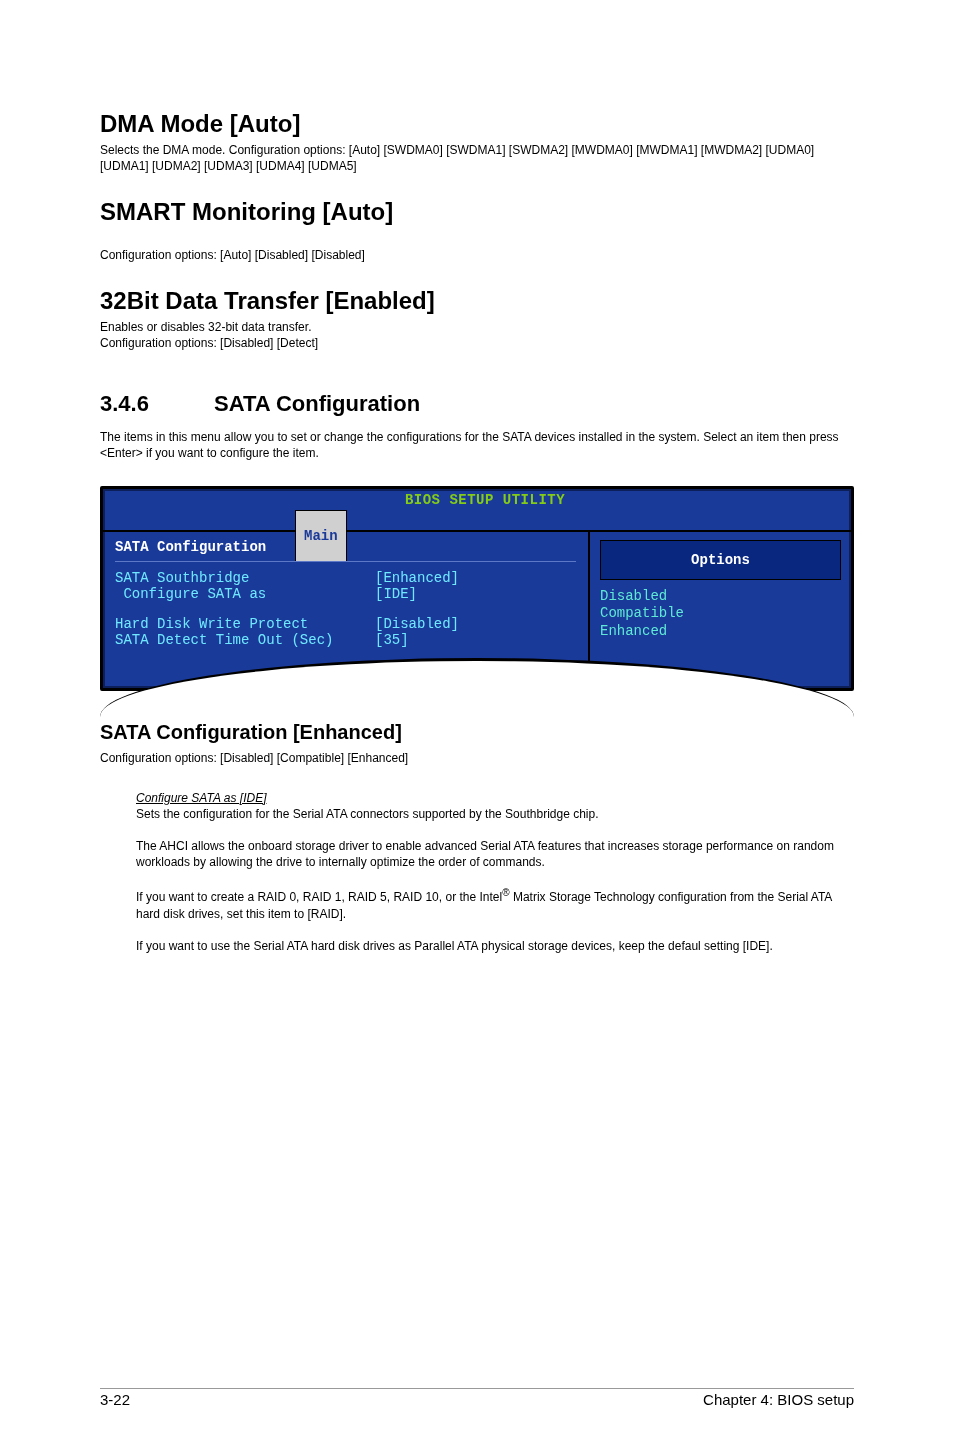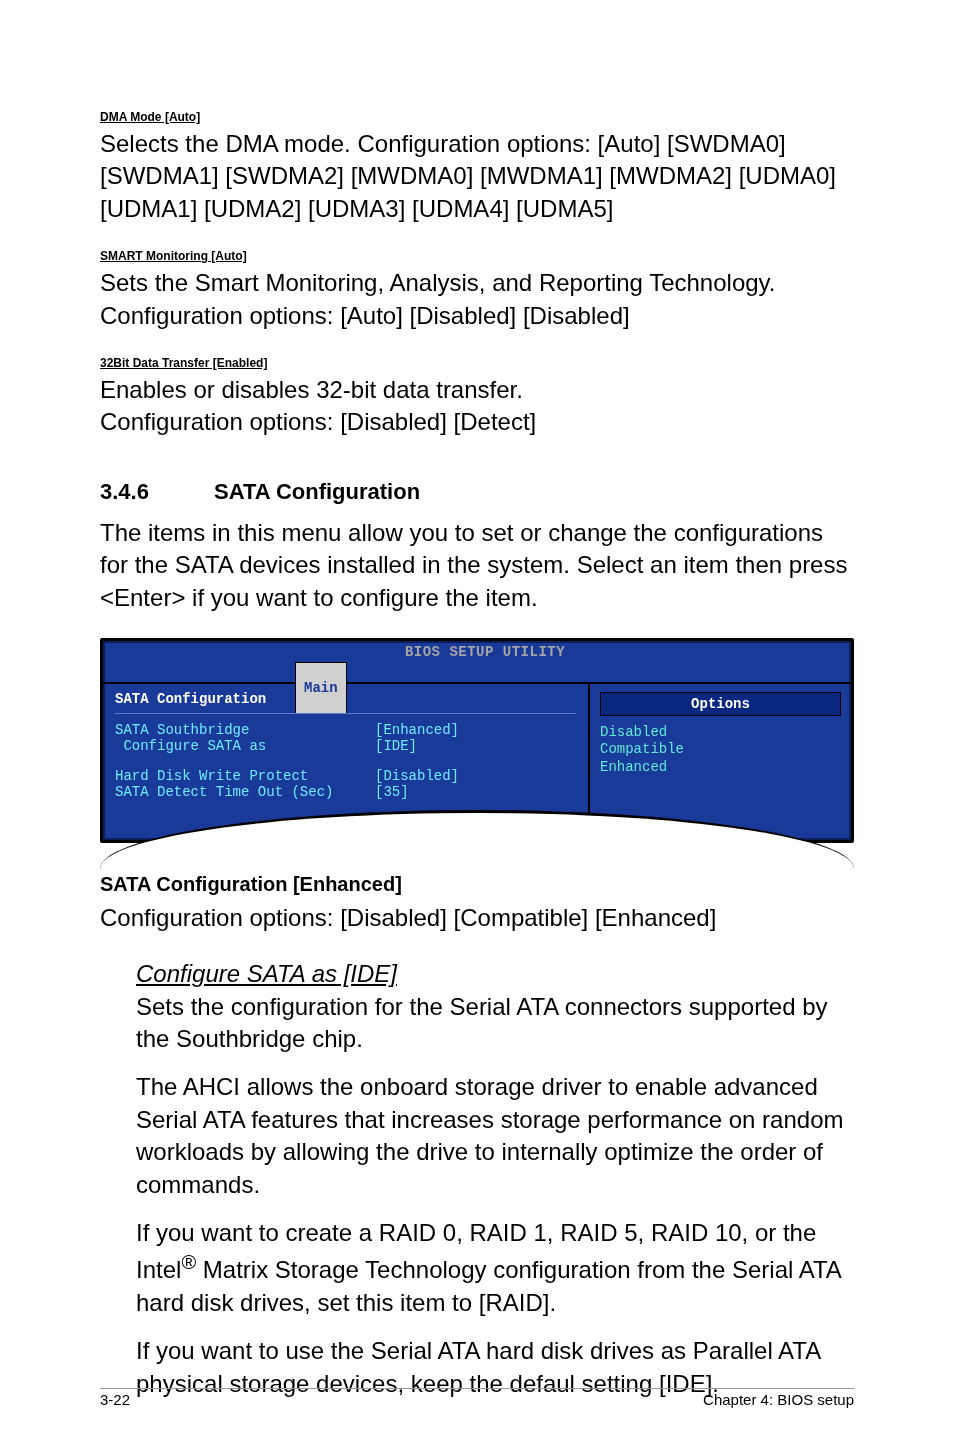--- a/index.html
+++ b/index.html
@@ -12,26 +12,25 @@
     box-sizing: border-box;
   }
   .page {
     padding: 110px 100px 0 100px;
     box-sizing: border-box;
     min-height: 1438px;
     position: relative;
   }
   .h-sub {
     font-weight: bold;
+    font-size: 24px;
+    margin-bottom: 4px;
+  }
+  .body-text {
     font-size: 12px;
-    margin-bottom: 4px;
-    text-decoration: underline;
-  }
-  .body-text {
-    font-size: 24px;
     line-height: 1.35;
     margin-bottom: 24px;
   }
   .h-section {
     font-weight: bold;
     font-size: 22px;
     margin-top: 40px;
     margin-bottom: 12px;
   }
   .h-sub2 {
@@ -62,21 +61,21 @@
     font-family: "Courier New", Courier, monospace;
     font-size: 14px;
     color: #cfcfcf;
     overflow: visible;
     box-shadow: inset 0 0 0 2px #0c1f5a;
     padding-bottom: 0;
   }
   .bios-title-row {
     text-align: center;
     font-weight: bold;
-    color: #a3a3a3;
+    color: #84cc16;
     padding: 3px 0 2px 16px;
     letter-spacing: 0.5px;
   }
   .bios-tabs-row {
     position: relative;
     height: 20px;
   }
   .tab-main {
     position: absolute;
     left: 192px;
@@ -123,21 +122,21 @@
     width: 241px;
     padding: 8px 10px 34px 10px;
     position: relative;
   }
   .options-box {
     background: #0a2780;
     border: 1px solid #000;
     color: #fff;
     text-align: center;
     font-weight: bold;
-    padding: 3px 0;
+    padding: 11px 0;
     margin-bottom: 8px;
   }
   .options-item {
     color: #5eead4;
     line-height: 1.25;
   }
   .curve {
     position: absolute;
     bottom: -1px;
     left: 0;
@@ -179,21 +178,21 @@
 </head>
 <body>
 
 <div class="page">
 
   <div class="h-sub">DMA Mode [Auto]</div>
   <div class="body-text">Selects the DMA mode. Configuration options: [Auto] [SWDMA0] [SWDMA1] [SWDMA2] [MWDMA0] [MWDMA1] [MWDMA2] [UDMA0] [UDMA1] [UDMA2] [UDMA3] [UDMA4] [UDMA5]</div>
 
   <div class="h-sub">SMART Monitoring [Auto]</div>
   <div class="body-text" style="margin-bottom:24px">
-    <span>Sets the Smart Monitoring, Analysis, and Reporting Technology.</span><br>
+    <br>
     <span>Configuration options: [Auto] [Disabled] [Disabled]</span>
   </div>
 
   <div class="h-sub">32Bit Data Transfer [Enabled]</div>
   <div class="body-text">
     <span>Enables or disables 32-bit data transfer.</span><br>
     <span>Configuration options: [Disabled] [Detect]</span>
   </div>
 
   <div class="h-section section-row">

